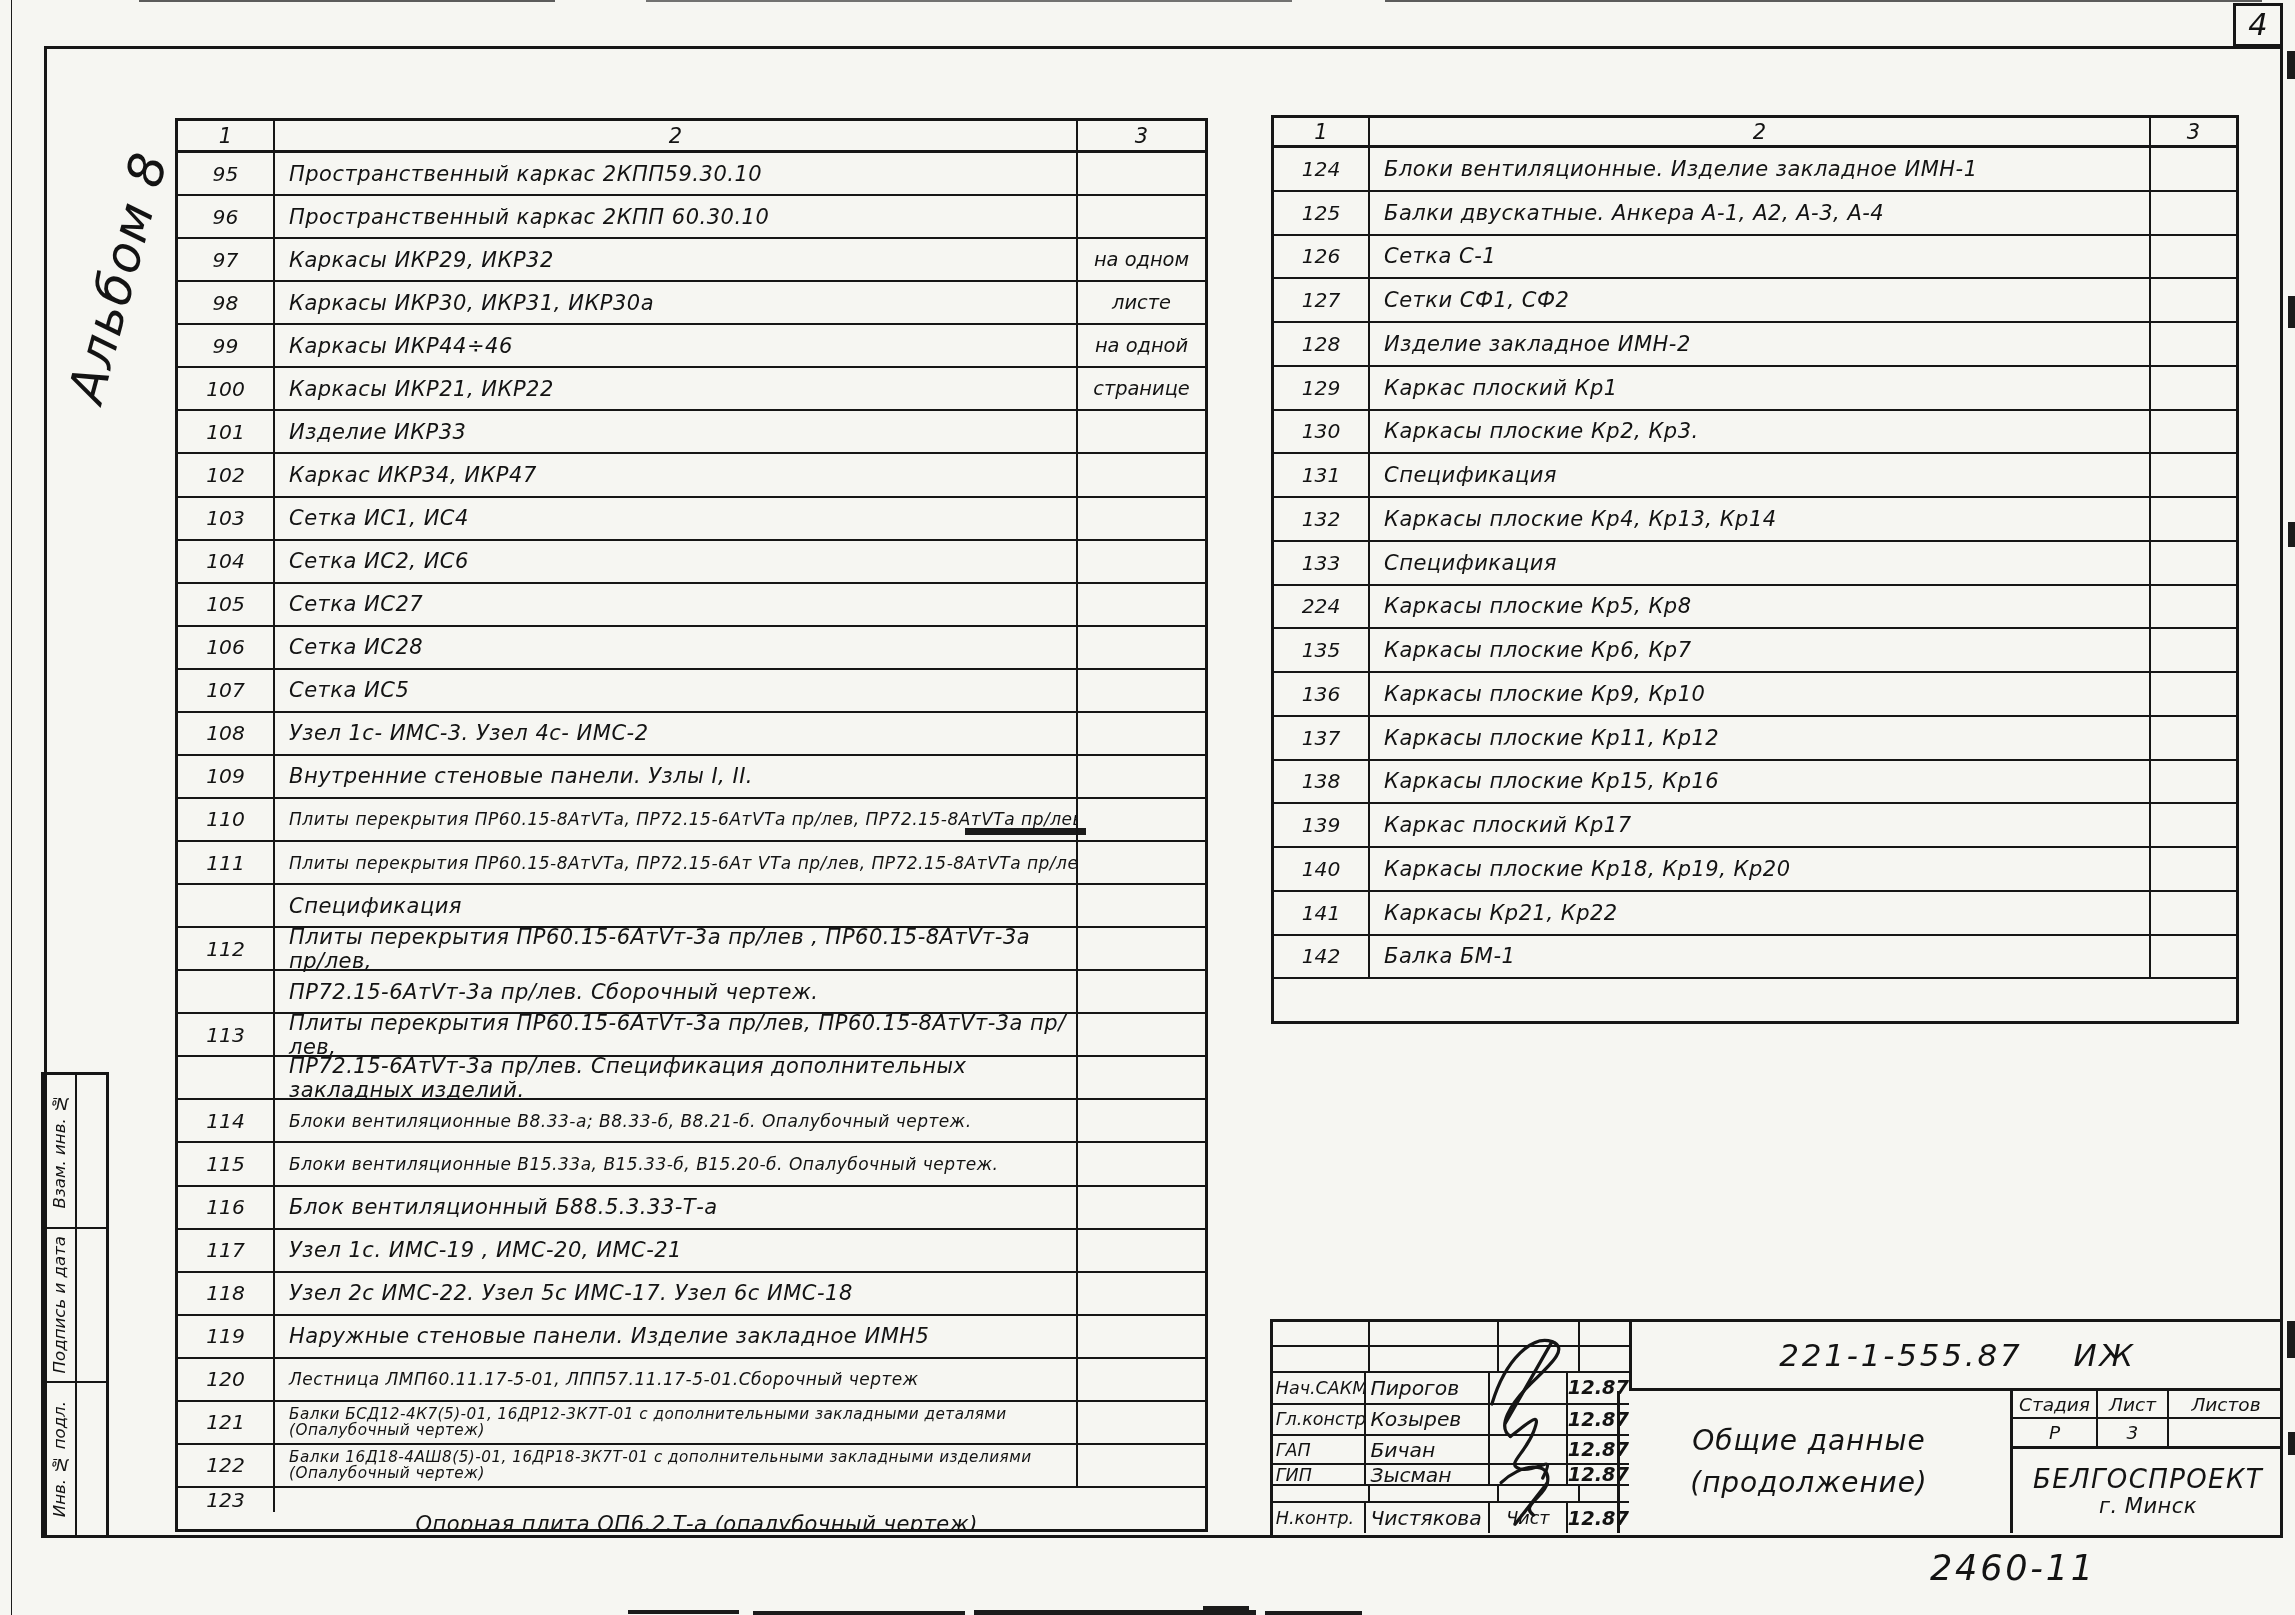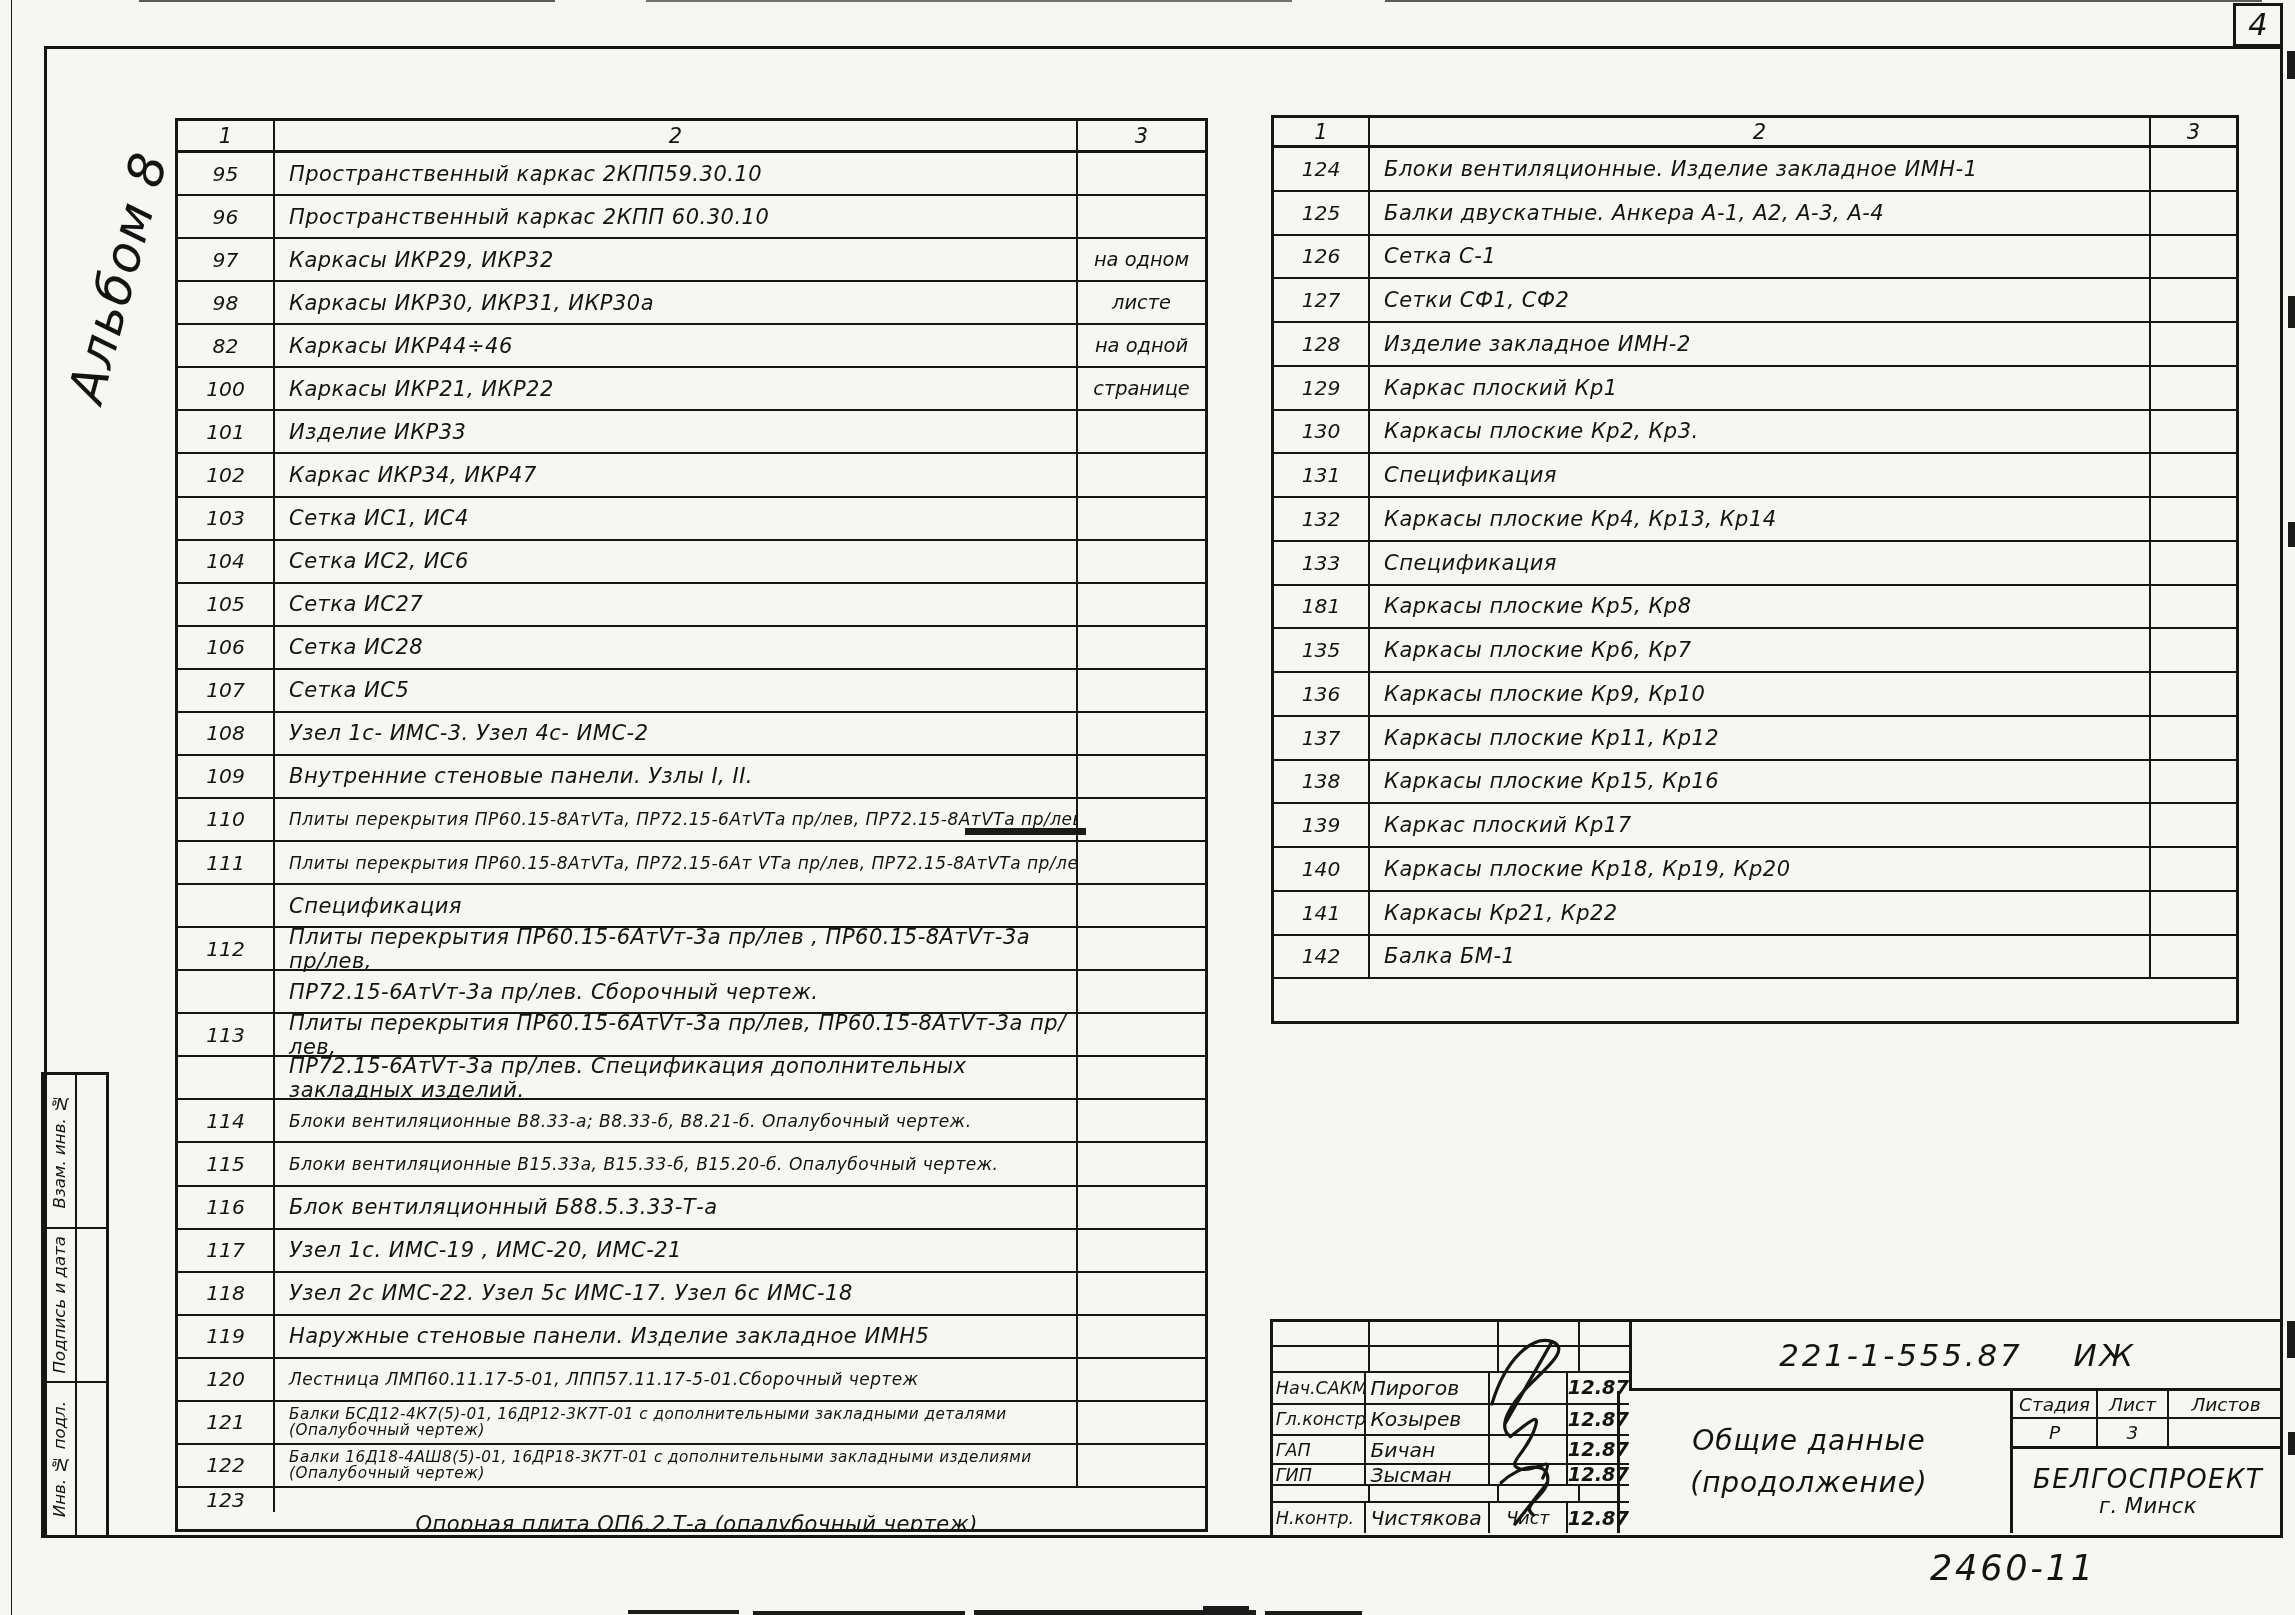--- a/index.html
+++ b/index.html
@@ -153,21 +153,21 @@
           <div class="c1">97</div>
           <div class="c2">Каркасы ИКР29, ИКР32</div>
           <div class="c3">на одном</div>
         </div>
         <div class="trow">
           <div class="c1">98</div>
           <div class="c2">Каркасы ИКР30, ИКР31, ИКР30а</div>
           <div class="c3">листе</div>
         </div>
         <div class="trow">
-          <div class="c1">82</div>
+          <div class="c1">99</div>
           <div class="c2">Каркасы ИКР44÷46</div>
           <div class="c3">на одной</div>
         </div>
         <div class="trow">
           <div class="c1">100</div>
           <div class="c2">Каркасы ИКР21, ИКР22</div>
           <div class="c3">странице</div>
         </div>
         <div class="trow">
           <div class="c1">101</div>
@@ -353,21 +353,21 @@
           <div class="c1">132</div>
           <div class="c2">Каркасы  плоские Кр4, Кр13, Кр14</div>
           <div class="c3"></div>
         </div>
         <div class="trow">
           <div class="c1">133</div>
           <div class="c2">Спецификация</div>
           <div class="c3"></div>
         </div>
         <div class="trow">
-          <div class="c1">181</div>
+          <div class="c1">224</div>
           <div class="c2">Каркасы плоские Кр5, Кр8</div>
           <div class="c3"></div>
         </div>
         <div class="trow">
           <div class="c1">135</div>
           <div class="c2">Каркасы плоские Кр6, Кр7</div>
           <div class="c3"></div>
         </div>
         <div class="trow">
           <div class="c1">136</div>

